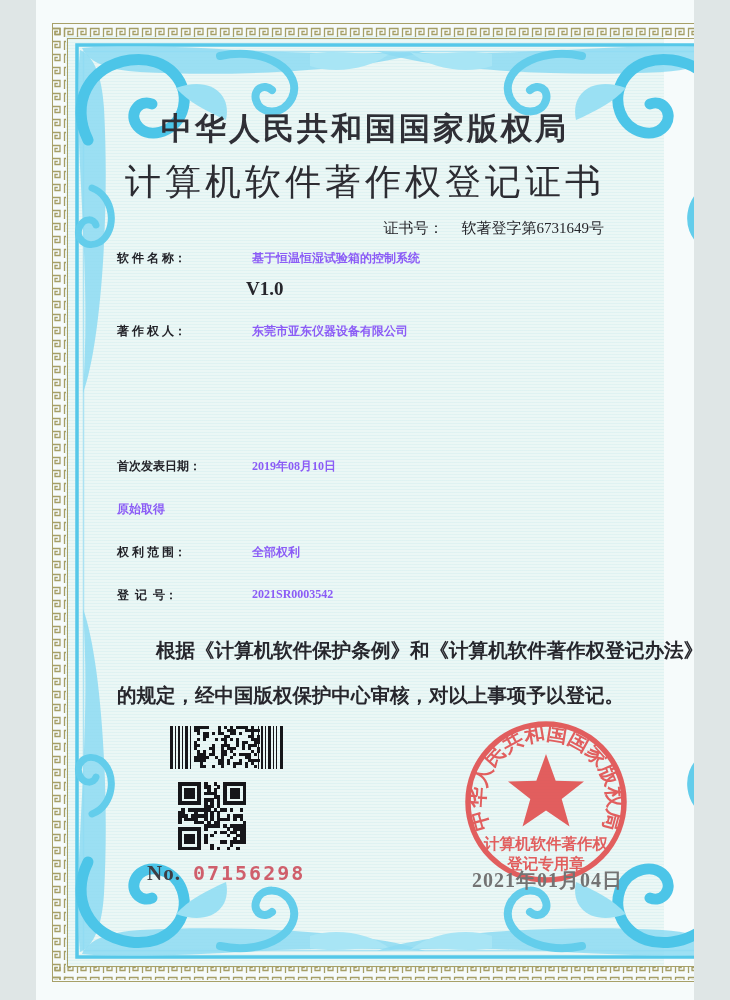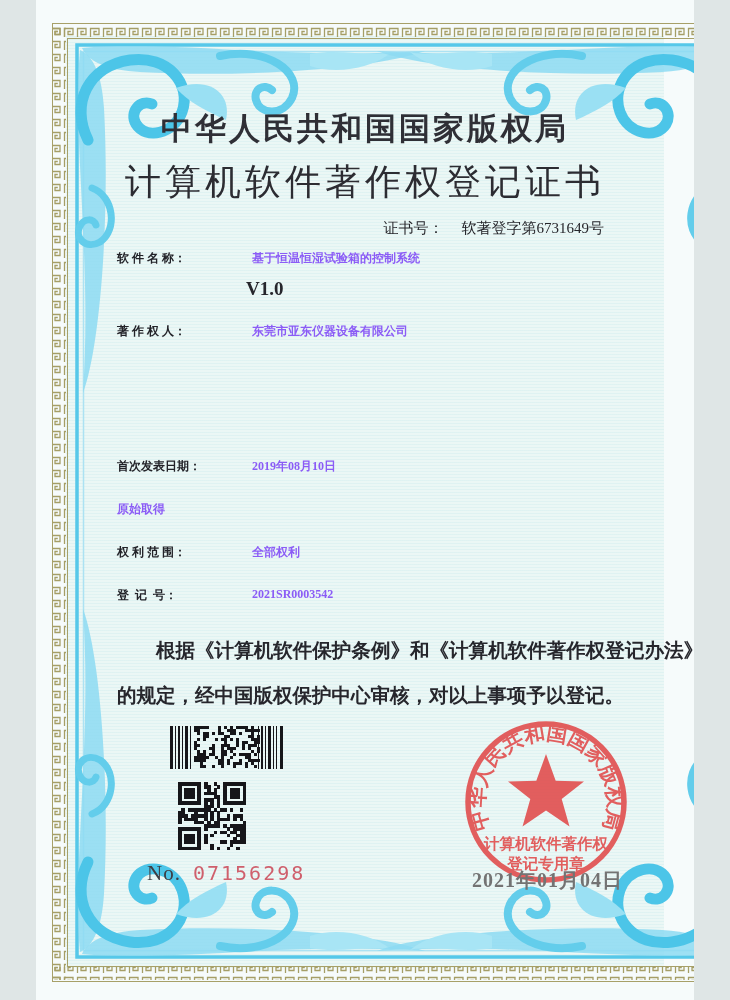--- a/index.html
+++ b/index.html
@@ -35,21 +35,21 @@
   .row .val{font-weight:700;color:#8b5cf6;white-space:pre;}
   .val-line2{
     position:absolute;left:210px;top:278px;font-size:19px;font-weight:600;color:#26262c;
   }
   .statement{
     position:absolute;left:73px;top:620px;width:586px;
     font-size:19.5px;font-weight:600;line-height:45px;color:#26262c;
     text-align:justify;text-indent:2em;margin:8px;
   }
   .serial{
-    position:absolute;left:111px;top:861px;font-size:21px;letter-spacing:1px;
+    position:absolute;left:111px;top:861px;font-size:21px;letter-spacing:1px;font-weight:bold;
   }
   .serial .pfx{color:#3e3e44;margin-right:12px;}
   .serial .num{
     font-family:"DejaVu Sans Mono",monospace;font-size:20px;letter-spacing:2px;color:#cf5f6c;
   }
   .issue-date{
     position:absolute;left:436px;top:867px;font-size:20px;font-weight:700;
     letter-spacing:1px;color:#737373;
   }
   .seal-svg{position:absolute;left:408px;top:700px;}

